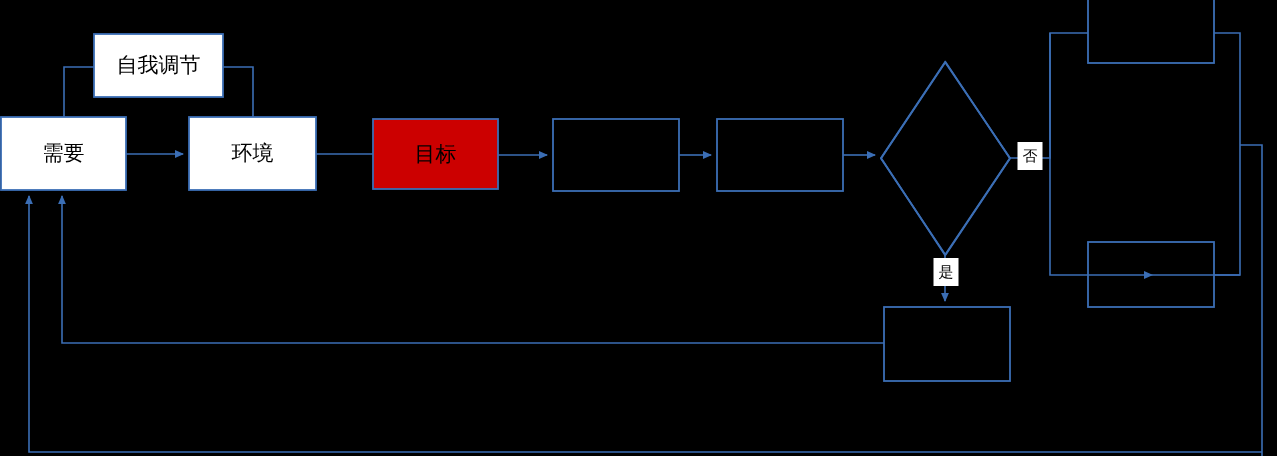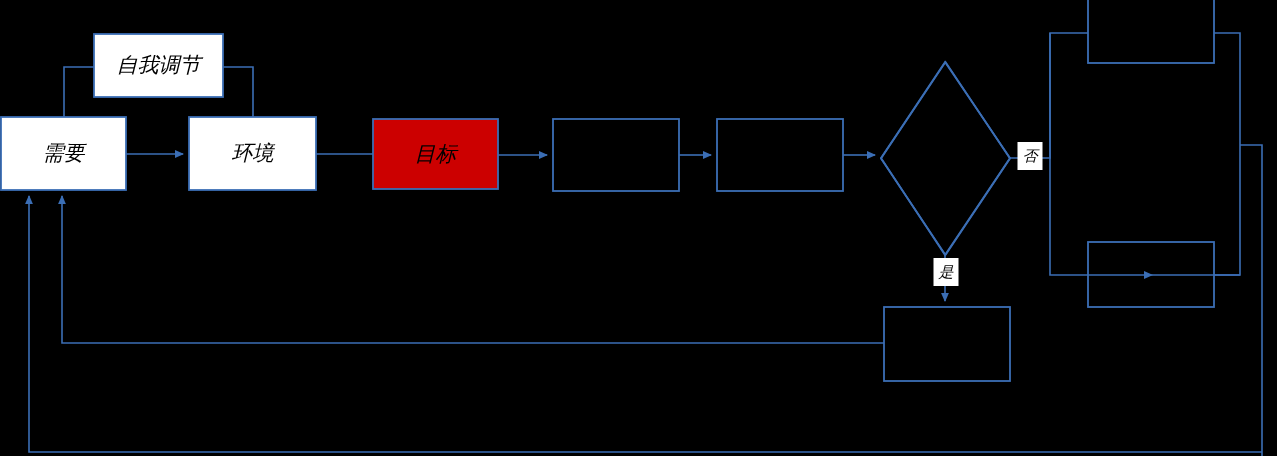--- a/index.html
+++ b/index.html
@@ -9,21 +9,20 @@
   }
   body {
     font-family: "Liberation Sans", "DejaVu Sans", sans-serif;
   }
   #canvas {
     position: relative;
     width: 1277px;
     height: 456px;
     background: #000000;
     overflow: hidden;
-    font-style: italic;
   }
   #flow-svg {
     position: absolute;
     left: 0;
     top: 0;
     width: 1277px;
     height: 456px;
   }
   .node-label {
     font-size: 21px;

